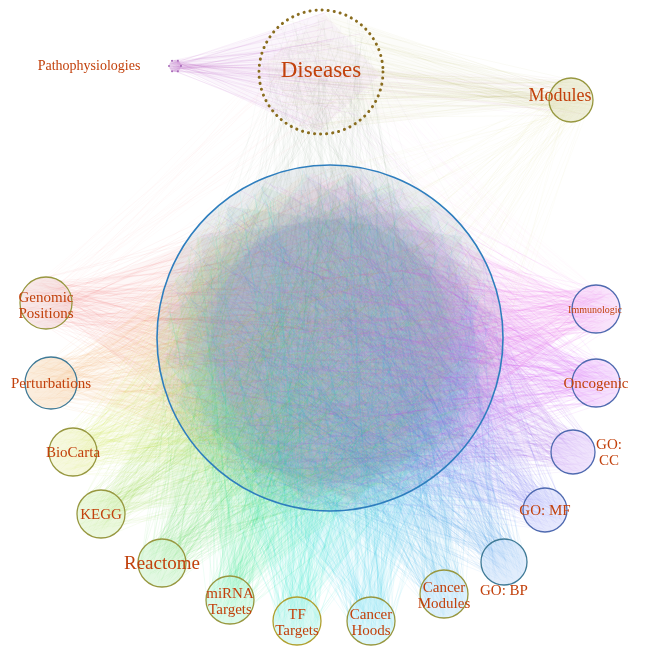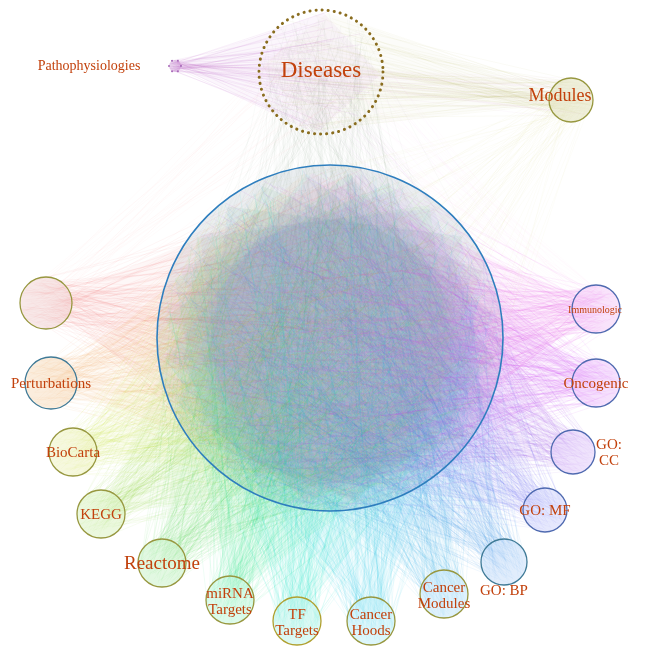--- a/index.html
+++ b/index.html
@@ -2817,20 +2817,22 @@
       <circle cx="444" cy="594" r="24" fill="rgba(190,228,249,0.5)" stroke="#97973f" stroke-width="1.3"></circle>
       <circle cx="504" cy="562" r="23" fill="rgba(196,219,249,0.5)" stroke="#3f7a97" stroke-width="1.3"></circle>
       <circle cx="545" cy="510" r="22" fill="rgba(205,209,251,0.5)" stroke="#4f6ab0" stroke-width="1.3"></circle>
       <circle cx="573" cy="452" r="22" fill="rgba(223,200,249,0.5)" stroke="#4f6ab0" stroke-width="1.3"></circle>
       <circle cx="596" cy="383" r="24" fill="rgba(237,195,251,0.5)" stroke="#4f6ab0" stroke-width="1.3"></circle>
       <circle cx="596" cy="309" r="24" fill="rgba(244,199,247,0.5)" stroke="#4f6ab0" stroke-width="1.3"></circle>
     </svg>
     <div class="node-label" style="left: 321px; top: 70px; font-size: 23px; text-align: center;">Diseases</div>
     <div class="node-label" style="left: 89px; top: 66px; font-size: 14px;">Pathophysiologies</div>
     <div class="node-label" style="left: 560px; top: 96px; font-size: 18px;">Modules</div>
+    <div class="node-label" style="left: 46px; top: 305px; font-size: 15px;">Genomic
+Positions</div>
     <div class="node-label" style="left: 51px; top: 383px; font-size: 15px;">Perturbations</div>
     <div class="node-label" style="left: 73px; top: 452px; font-size: 15px;">BioCarta</div>
     <div class="node-label" style="left: 101px; top: 514px; font-size: 15px;">KEGG</div>
     <div class="node-label" style="left: 162px; top: 563px; font-size: 19px;">Reactome</div>
     <div class="node-label" style="left: 230px; top: 601px; font-size: 15px;">miRNA
 Targets</div>
     <div class="node-label" style="left: 297px; top: 622px; font-size: 15px;">TF
 Targets</div>
     <div class="node-label" style="left: 371px; top: 622px; font-size: 15px;">Cancer
 Hoods</div>

